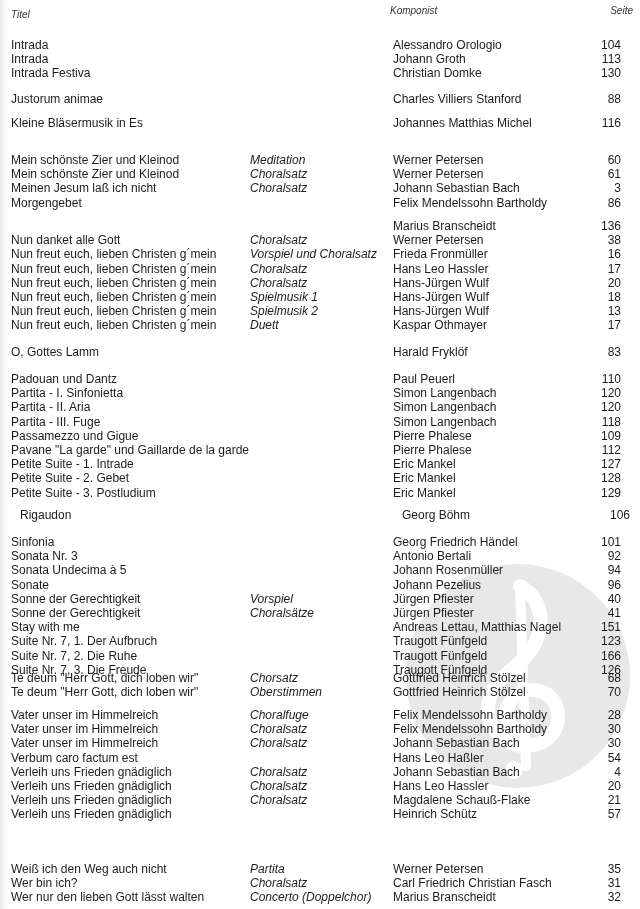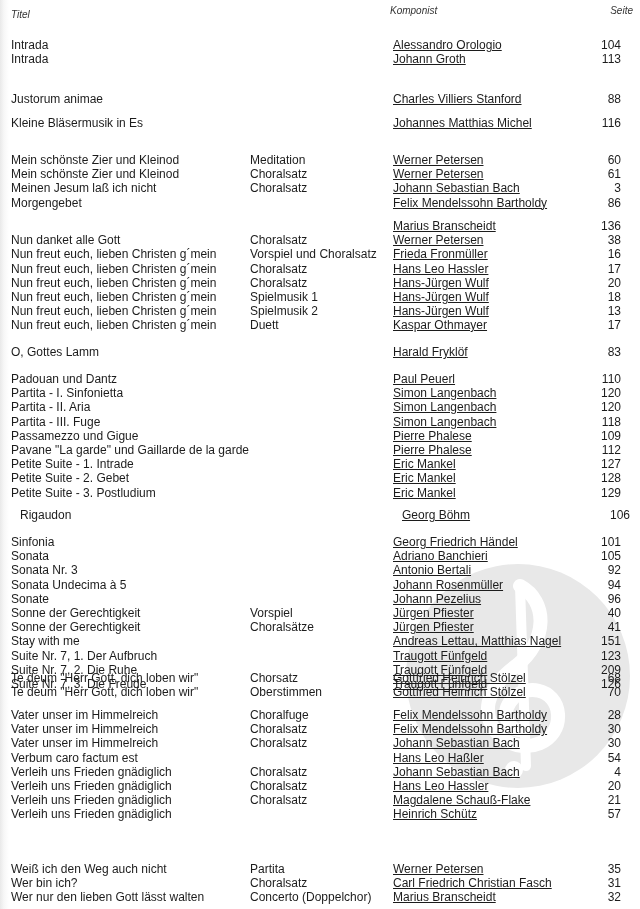--- a/index.html
+++ b/index.html
@@ -20,22 +20,22 @@
   }
   .hdr {
     position: absolute; top: 5px; font-style: italic; font-size: 10px; color: #333;
   }
   .hdr-title { left: 11px; top: 9px; }
   .hdr-composer { left: 390px; }
   .hdr-page { right: 7px; }
   .group { position: absolute; left: 0; width: 640px; }
   .row { position: relative; height: 14.2px; font-size: 12px; line-height: 14px; white-space: nowrap; }
   .t { position: absolute; left: 11px; }
-  .v { position: absolute; left: 250px; }
-  .c { position: absolute; left: 393px; text-decoration: underline; }
+  .v { position: absolute; left: 250px; font-style: italic; }
+  .c { position: absolute; left: 393px; }
   .p { position: absolute; right: 19px; text-align: right; }
 </style>
 </head>
 <body>
 
 <div class="page">
 
   <svg class="watermark" viewBox="0 0 240 240">
     <circle cx="120" cy="120" r="112" fill="#e8e8e8"></circle>
     <path d="M122 30 C150 45 150 85 118 110 C88 132 80 160 104 182 C128 200 162 186 160 158 C158 132 126 126 112 146 C102 160 112 176 126 174" fill="none" stroke="#ffffff" stroke-width="14" stroke-linecap="round"></path>
@@ -54,20 +54,26 @@
           <span class="v"></span>
           <span class="c">Alessandro Orologio</span>
           <span class="p">104</span>
         </div>
         <div class="row">
           <span class="t">Intrada</span>
           <span class="v"></span>
           <span class="c">Johann Groth</span>
           <span class="p">113</span>
         </div>
+        <div class="row">
+          <span class="t">Intrada Festiva</span>
+          <span class="v"></span>
+          <span class="c">Christian Domke</span>
+          <span class="p">130</span>
+        </div>
       </div>
       <div class="group" style="top: 92px;">
         <div class="row">
           <span class="t">Justorum animae</span>
           <span class="v"></span>
           <span class="c">Charles Villiers Stanford</span>
           <span class="p">88</span>
         </div>
       </div>
       <div class="group" style="top: 116px;">
@@ -226,26 +232,20 @@
         </div>
       </div>
       <div class="group" style="top: 535px;">
         <div class="row">
           <span class="t">Sinfonia</span>
           <span class="v"></span>
           <span class="c">Georg Friedrich Händel</span>
           <span class="p">101</span>
         </div>
         <div class="row">
-          <span class="t">Sonata</span>
-          <span class="v"></span>
-          <span class="c">Adriano Banchieri</span>
-          <span class="p">105</span>
-        </div>
-        <div class="row">
           <span class="t">Sonata Nr. 3</span>
           <span class="v"></span>
           <span class="c">Antonio Bertali</span>
           <span class="p">92</span>
         </div>
         <div class="row">
           <span class="t">Sonata Undecima à 5</span>
           <span class="v"></span>
           <span class="c">Johann Rosenmüller</span>
           <span class="p">94</span>
@@ -277,21 +277,21 @@
         <div class="row">
           <span class="t">Suite Nr. 7, 1. Der Aufbruch</span>
           <span class="v"></span>
           <span class="c">Traugott Fünfgeld</span>
           <span class="p">123</span>
         </div>
         <div class="row">
           <span class="t">Suite Nr. 7, 2. Die Ruhe</span>
           <span class="v"></span>
           <span class="c">Traugott Fünfgeld</span>
-          <span class="p">209</span>
+          <span class="p">166</span>
         </div>
         <div class="row">
           <span class="t">Suite Nr. 7, 3. Die Freude</span>
           <span class="v"></span>
           <span class="c">Traugott Fünfgeld</span>
           <span class="p">126</span>
         </div>
       </div>
       <div class="group" style="top: 671px;">
         <div class="row">

